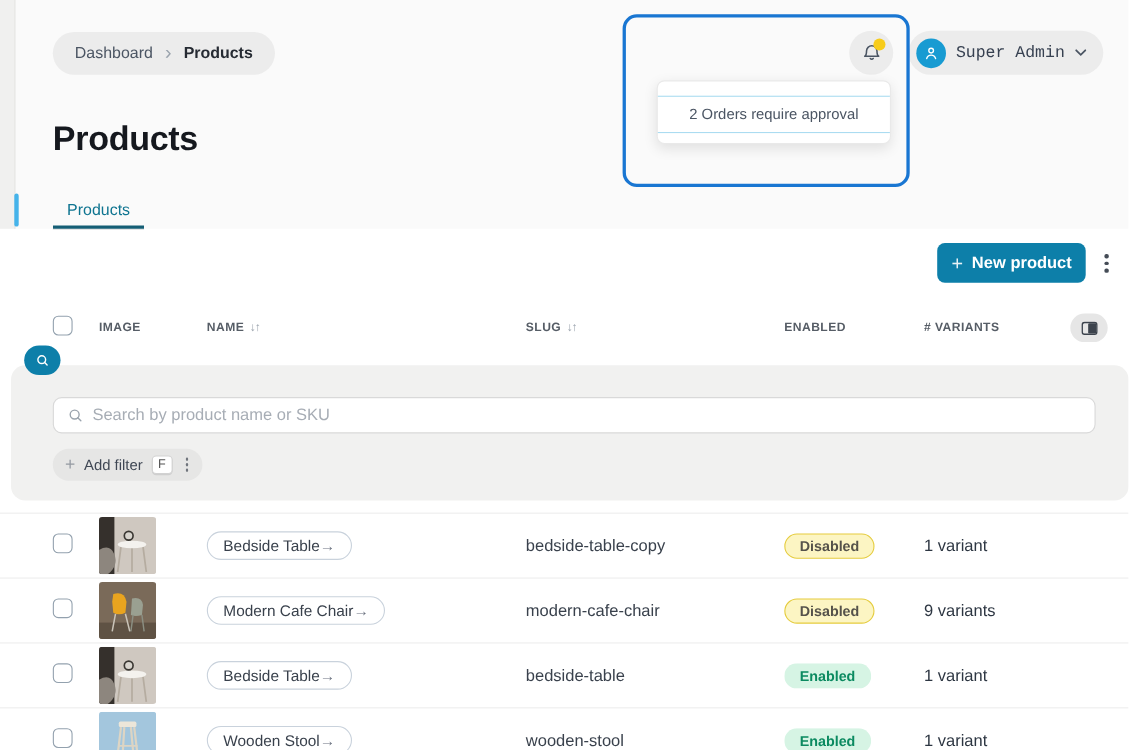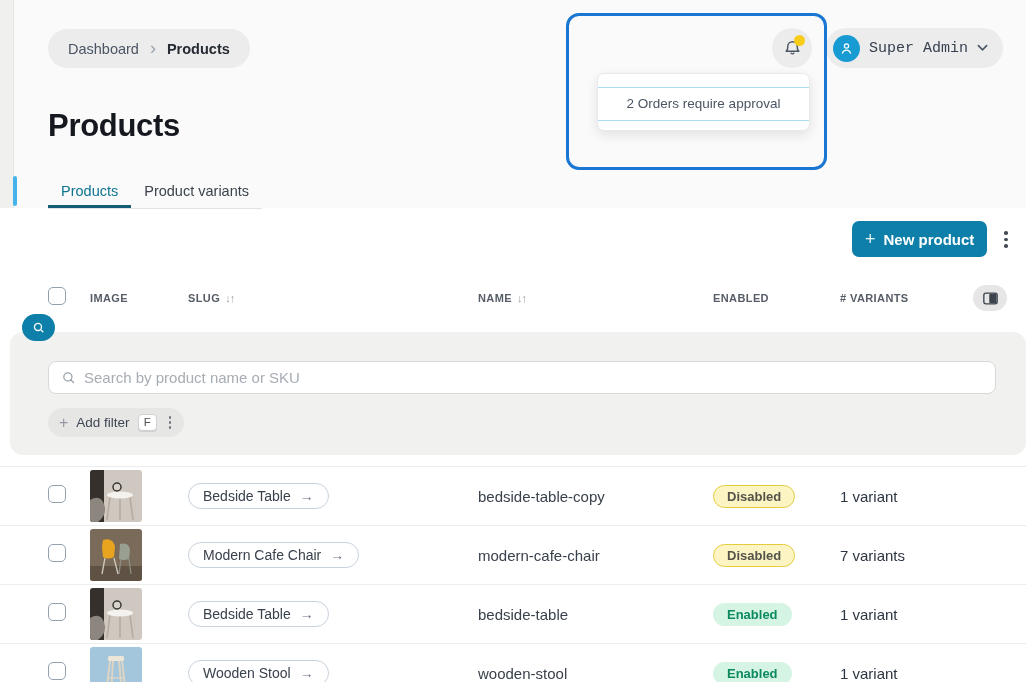--- a/index.html
+++ b/index.html
@@ -72,21 +72,21 @@
   .add-filter .lbl { font-size:13.5px; color:#3f4754; }
   .add-filter kbd { background:#fff; border:1px solid #d2d2d2; box-shadow:0 1px 0 #cfcfcf; border-radius:4px;
     font-size:11.5px; color:#555; padding:1px 5px 2px; font-family:inherit; }
   .mini-kebab { display:flex; flex-direction:column; gap:2.5px; margin-left:2px; padding:2px; cursor:pointer; }
   .mini-kebab i { width:2.8px; height:2.8px; border-radius:50%; background:#6f747c; }
 
   
   .rows { position:absolute; left:0; top:466px; width:1026px; border-top:1px solid #ededed; background:#fff; }
   .row { height:59px; padding:0 30px 0 48px; border-bottom:1px solid #ededed; }
   .thumb { width:52px; height:52px; border-radius:3px; overflow:hidden; display:block; }
-  .name-pill { display:inline-flex; align-items:center; gap:9px; border:1px solid #c9d2dc; border-radius:16px;
+  .name-pill { display:inline-flex; align-items:center; border:1px solid #c9d2dc; border-radius:16px;
     background:#fff; padding:4px 14px; font-size:14px; color:#39414c; cursor:pointer; font-family:inherit; }
   .name-pill .arrow { color:#6b7280; font-size:14px; }
   .slug { font-size:15px; color:#39414c; }
   .badge { display:inline-block; font-size:13px; font-weight:700; padding:3px 13px; border-radius:13px; border:1.5px solid transparent; }
   .badge.disabled { background:#fcf5c3; border-color:#e5cc3f; color:#55524a; }
   .badge.enabled  { background:#d6f4e4; color:#0b8a60; }
   .variants { font-size:15px; color:#2d3642; }
 </style>
 </head>
 <body>
@@ -125,38 +125,37 @@
 <div class="notif-dropdown">
   <div class="notif-item">2 Orders require approval</div>
 </div>
 
 <div class="highlight"></div>
 
 <h1 class="page-title">Products</h1>
 
 <div class="tabs">
   <div class="tab active">Products</div>
-  <div class="tab">Product variants</div>
 </div>
 
 <button class="new-product">
   <span class="plus">+</span>
   <span>New product</span>
 </button>
 <div class="kebab">
     <i></i>
     <i></i>
     <i></i>
   </div>
 
 <div class="thead grid-cols">
   <span><span class="checkbox"></span></span>
   <span class="th">IMAGE</span>
+  <span class="th"><span>NAME</span><span class="sort">↓↑</span></span>
   <span class="th"><span>SLUG</span><span class="sort">↓↑</span></span>
-  <span class="th"><span>NAME</span><span class="sort">↓↑</span></span>
   <span class="th">ENABLED</span>
   <span class="th"># VARIANTS</span>
 </div>
 <button class="col-settings">
   <svg width="15" height="13" viewBox="0 0 18 15">
       <rect x="1" y="1" width="16" height="13" rx="2.5" fill="none" stroke="#3c434d" stroke-width="1.6"></rect>
       <rect x="7.5" y="1.8" width="8.7" height="11.4" rx="1.5" fill="#3c434d"></rect>
     </svg>
 </button>
 
@@ -220,21 +219,21 @@
           <path d="M13 11 q10 -3 12 7 l-1 10 q-6 3 -11 0 l-1 -10 z" fill="#e9a41f"></path>
           <path d="M15 29 l-3 16 M24 29 l4 16" stroke="#c9c3b8" stroke-width="1.4" fill="none"></path>
         </svg>
     </span>
     <span><button class="name-pill">
           <span>Modern Cafe Chair</span>
           <span class="arrow">→</span>
         </button></span>
     <span class="slug">modern-cafe-chair</span>
     <span><span class="badge disabled">Disabled</span></span>
-    <span class="variants">7 variants</span>
+    <span class="variants">9 variants</span>
   </div>
 
   <div class="row grid-cols">
     <span><span class="checkbox"></span></span>
     <span class="thumb">
       <svg width="52" height="52" viewBox="0 0 52 52">
           <rect width="52" height="52" fill="#cfc8c0"></rect>
           <rect width="14" height="52" fill="#35302c"></rect>
           <path d="M0 30 Q10 24 14 34 Q18 44 8 52 L0 52 Z" fill="#8d867e"></path>
           <path d="M20 27 L17 50 M40 27 L43 50 M30 28 L30 50" stroke="#b5aca0" stroke-width="1.6" fill="none"></path>

